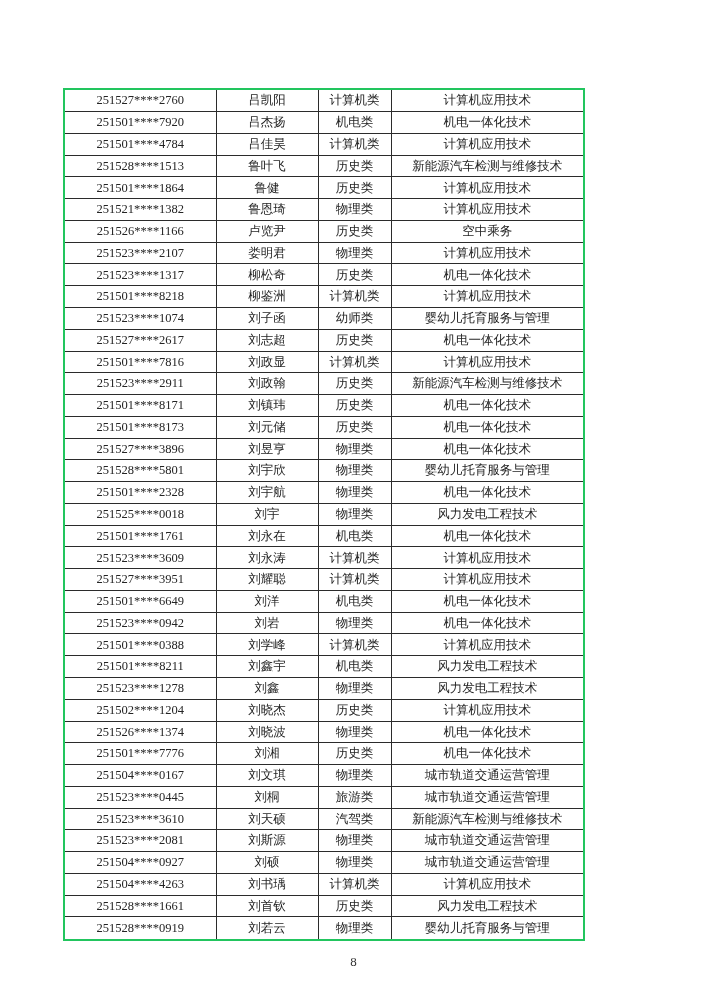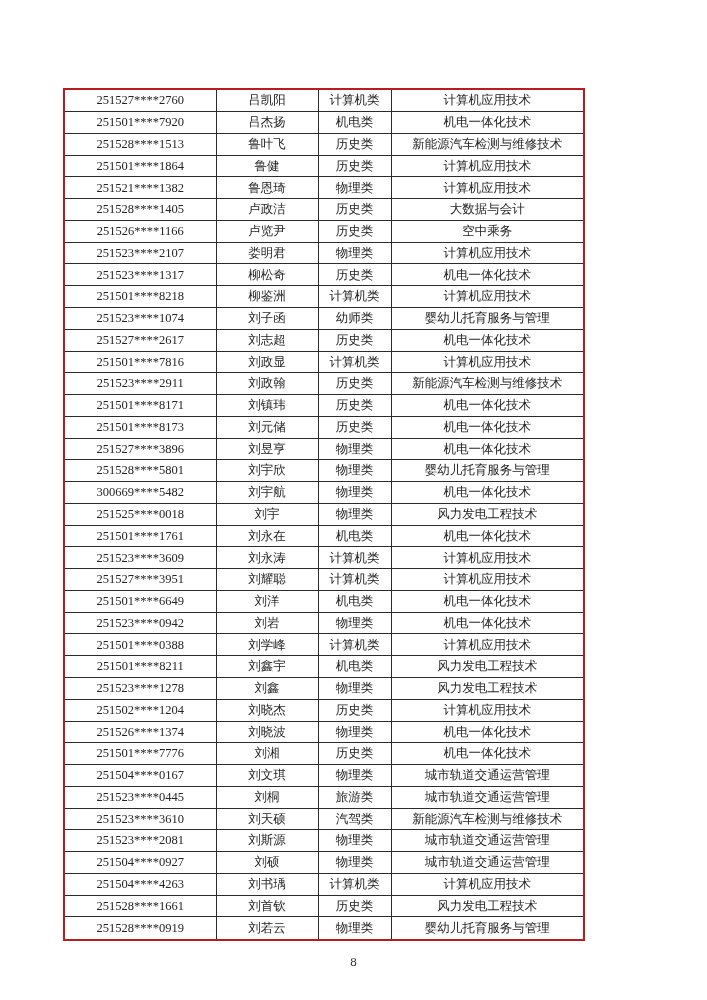--- a/index.html
+++ b/index.html
@@ -30,21 +30,21 @@
     text-align: center;
     vertical-align: middle;
     font-size: 12.5px;
     line-height: 1;
     padding: 0;
     white-space: nowrap;
     overflow: hidden;
     color: #242424;
   }
   table.roster {
-    border: 2px solid #b91c1c;
+    border: 2px solid #22c55e;
   }
   col.c-id     { width: 152px; }
   col.c-name   { width: 102px; }
   col.c-cat    { width: 73px;  }
   col.c-major  { width: 193px; }
   .page-number {
     position: absolute;
     left: 0;
     top: 954px;
     width: 100%;
@@ -72,42 +72,42 @@
           <td>计算机类</td>
           <td>计算机应用技术</td>
         </tr>
         <tr>
           <td>251501****7920</td>
           <td>吕杰扬</td>
           <td>机电类</td>
           <td>机电一体化技术</td>
         </tr>
         <tr>
+          <td>251501****4784</td>
+          <td>吕佳昊</td>
+          <td>计算机类</td>
+          <td>计算机应用技术</td>
+        </tr>
+        <tr>
           <td>251528****1513</td>
           <td>鲁叶飞</td>
           <td>历史类</td>
           <td>新能源汽车检测与维修技术</td>
         </tr>
         <tr>
           <td>251501****1864</td>
           <td>鲁健</td>
           <td>历史类</td>
           <td>计算机应用技术</td>
         </tr>
         <tr>
           <td>251521****1382</td>
           <td>鲁恩琦</td>
           <td>物理类</td>
           <td>计算机应用技术</td>
-        </tr>
-        <tr>
-          <td>251528****1405</td>
-          <td>卢政洁</td>
-          <td>历史类</td>
-          <td>大数据与会计</td>
         </tr>
         <tr>
           <td>251526****1166</td>
           <td>卢览尹</td>
           <td>历史类</td>
           <td>空中乘务</td>
         </tr>
         <tr>
           <td>251523****2107</td>
           <td>娄明君</td>
@@ -168,21 +168,21 @@
           <td>物理类</td>
           <td>机电一体化技术</td>
         </tr>
         <tr>
           <td>251528****5801</td>
           <td>刘宇欣</td>
           <td>物理类</td>
           <td>婴幼儿托育服务与管理</td>
         </tr>
         <tr>
-          <td>300669****5482</td>
+          <td>251501****2328</td>
           <td>刘宇航</td>
           <td>物理类</td>
           <td>机电一体化技术</td>
         </tr>
         <tr>
           <td>251525****0018</td>
           <td>刘宇</td>
           <td>物理类</td>
           <td>风力发电工程技术</td>
         </tr>

